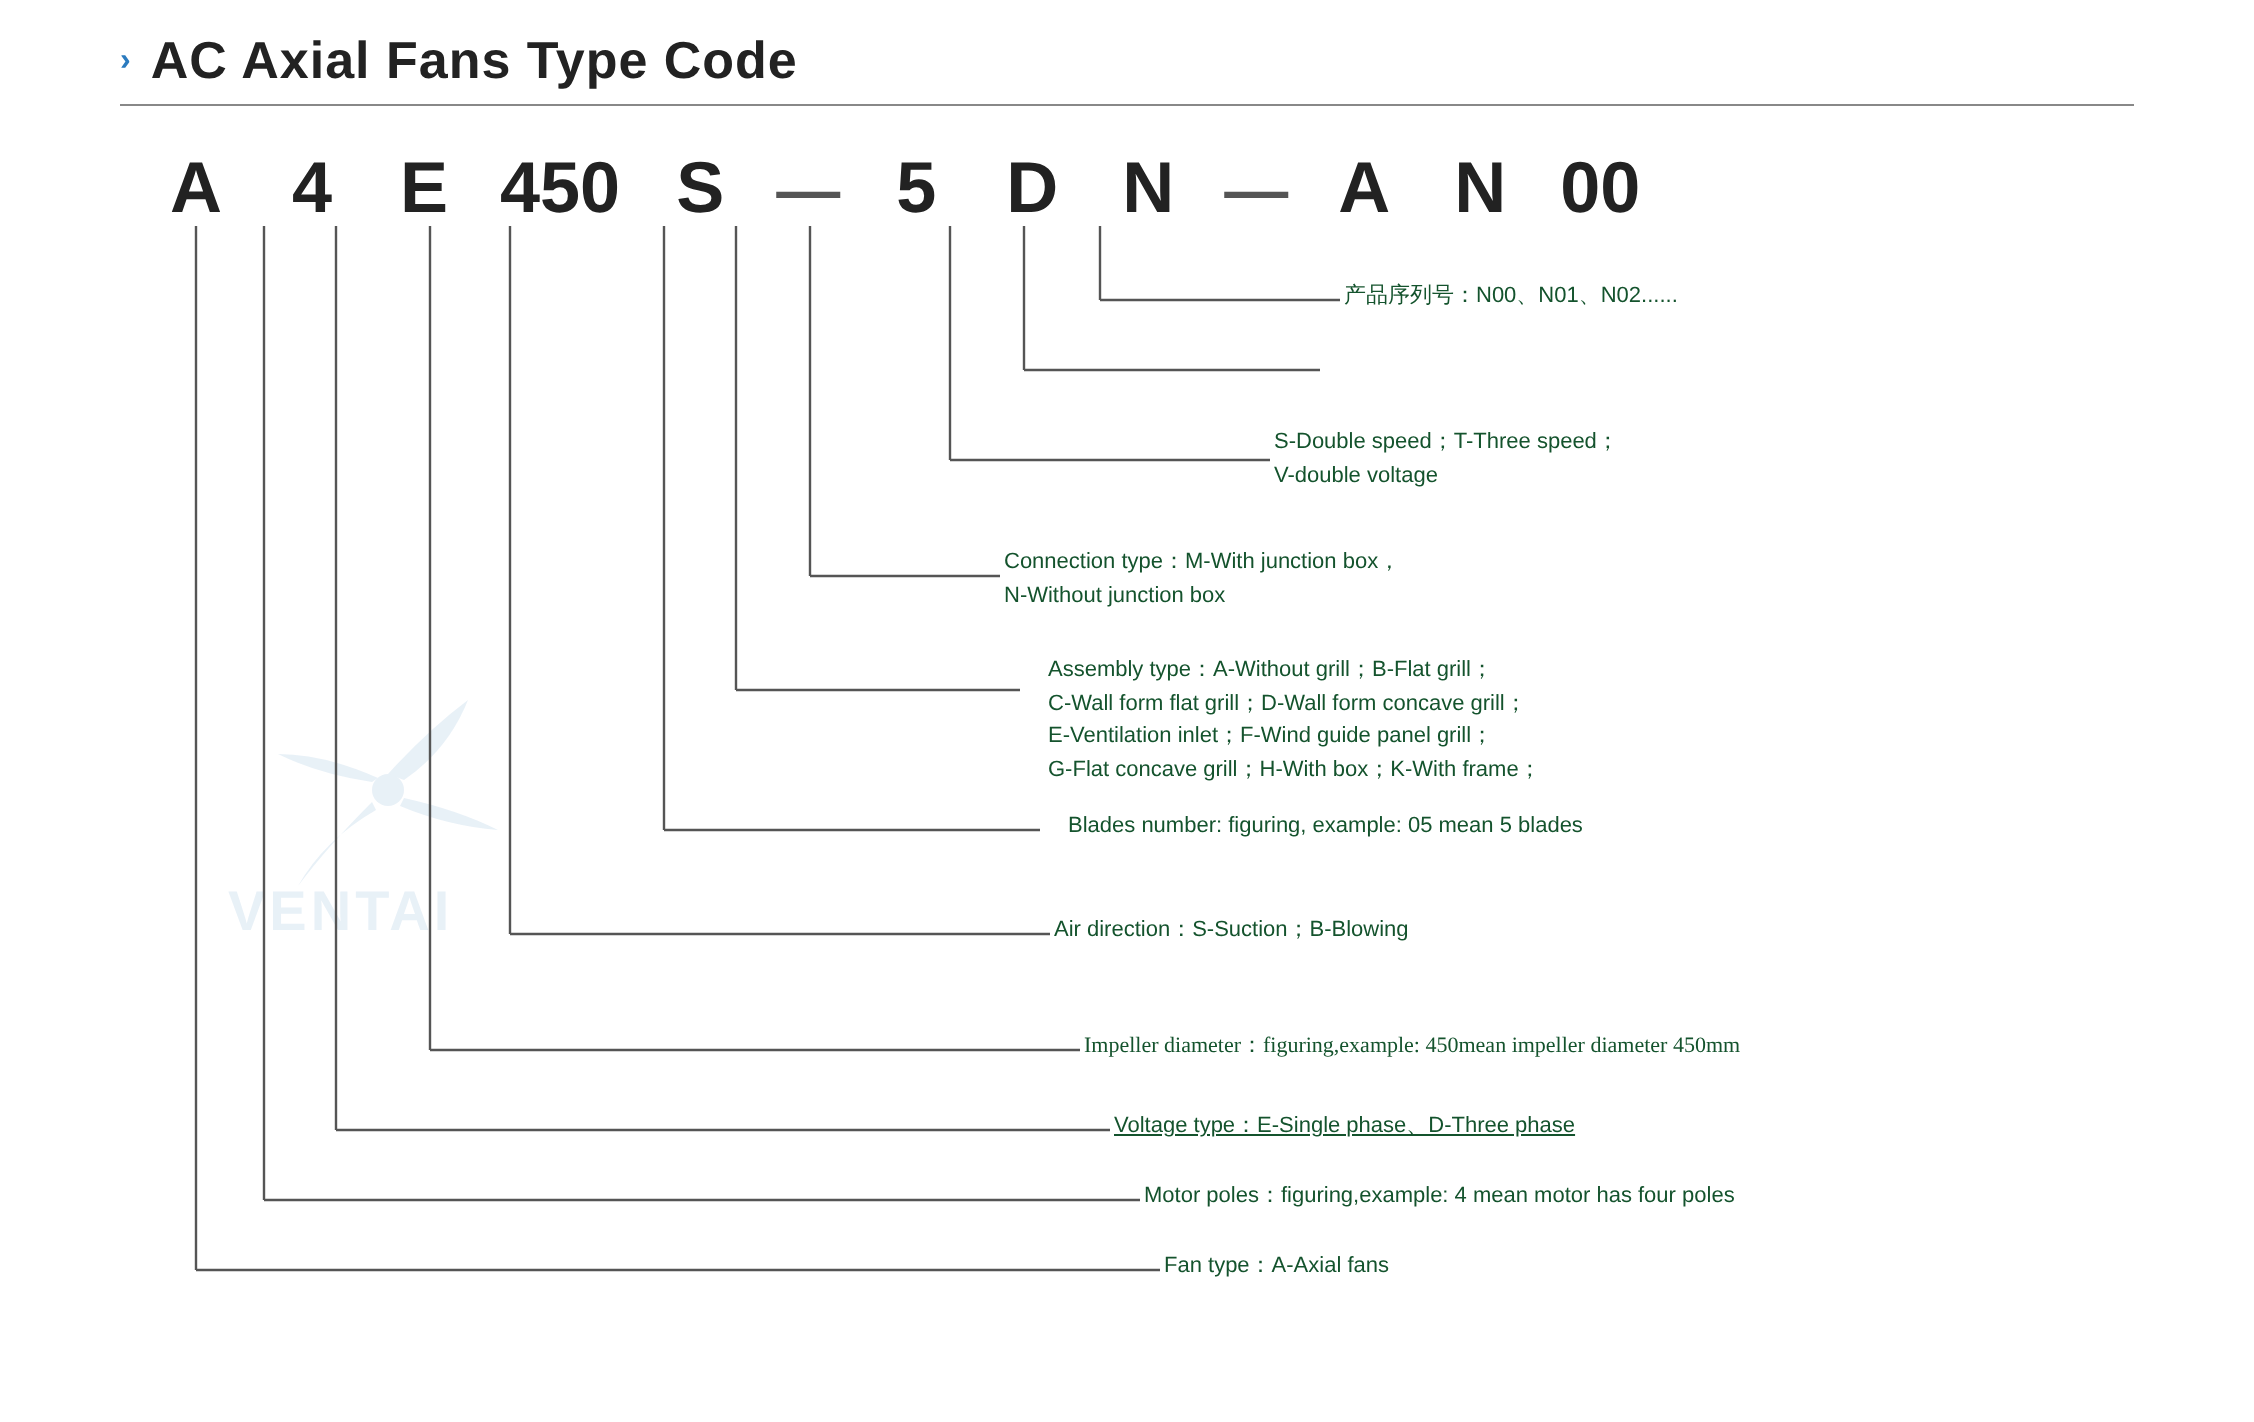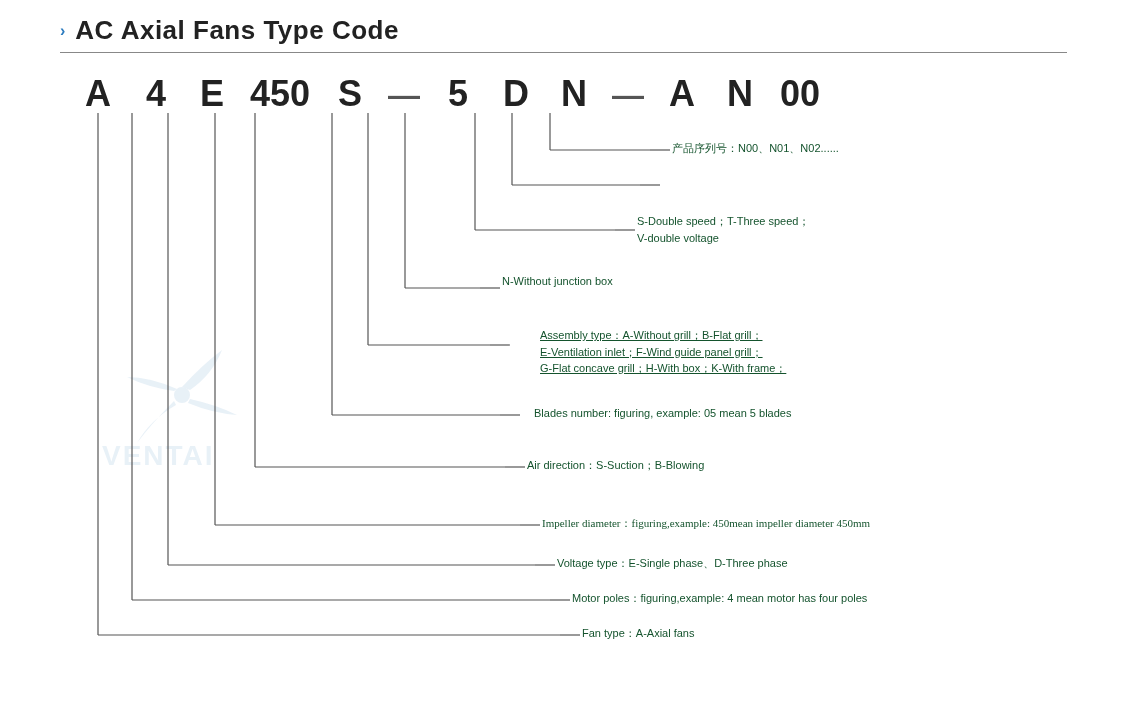--- a/index.html
+++ b/index.html
@@ -66,21 +66,21 @@
     .diagram-area {
       position: relative;
       width: 100%;
       height: 590px;
       margin-top: -10px;
     }
 
     
     .watermark {
       position: absolute;
-      left: 12px;
+      left: 24px;
       top: 200px;
       opacity: 0.12;
       z-index: 0;
       pointer-events: none;
     }
     .watermark svg {
       width: 220px;
       height: 180px;
     }
 
@@ -207,42 +207,44 @@
     <div class="label" style="left: 612px; top: 35px;">
       <span>产品序列号：N00、N01、N02......</span>
     </div>
 
     <div class="label" style="left: 577px; top: 108px;">
       <div>S-Double speed；T-Three speed；</div>
       <div>V-double voltage</div>
     </div>
 
     <div class="label" style="left: 442px; top: 168px;">
+      <div>Connection type：M-With junction box，</div>
       <div>N-Without junction box</div>
     </div>
 
-    <div class="label" style="left: 480px; top: 222px; text-decoration: underline;">
+    <div class="label" style="left: 464px; top: 222px;">
       <div>Assembly type：A-Without grill；B-Flat grill；</div>
+      <div>C-Wall form flat grill；D-Wall form concave grill；</div>
       <div>E-Ventilation inlet；F-Wind guide panel grill；</div>
       <div>G-Flat concave grill；H-With box；K-With frame；</div>
     </div>
 
     <div class="label" style="left: 462px; top: 300px; margin-left: 12px;">
       <span>Blades number: figuring, example: 05 mean 5 blades</span>
     </div>
 
     <div class="label" style="left: 467px; top: 352px;">
       <span>Air direction：S-Suction；B-Blowing</span>
     </div>
 
     <div class="label" style="left: 482px; top: 410px; font-family: Liberation Serif, serif;">
       <span>Impeller diameter：figuring,example: 450mean impeller diameter 450mm</span>
     </div>
 
-    <div class="label" style="left: 497px; top: 450px;">
+    <div class="label" style="left: 497px; top: 450px; text-decoration: underline;">
       <span>Voltage type：E-Single phase、D-Three phase</span>
     </div>
 
     <div class="label" style="left: 512px; top: 485px; text-align: right;">
       <span>Motor poles：figuring,example: 4 mean motor has four poles</span>
     </div>
 
     <div class="label" style="left: 522px; top: 520px;">
       <span>Fan type：A-Axial fans</span>
     </div>

